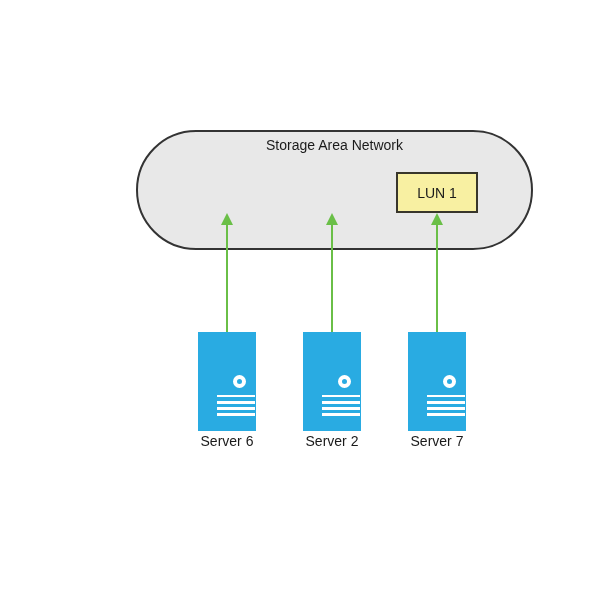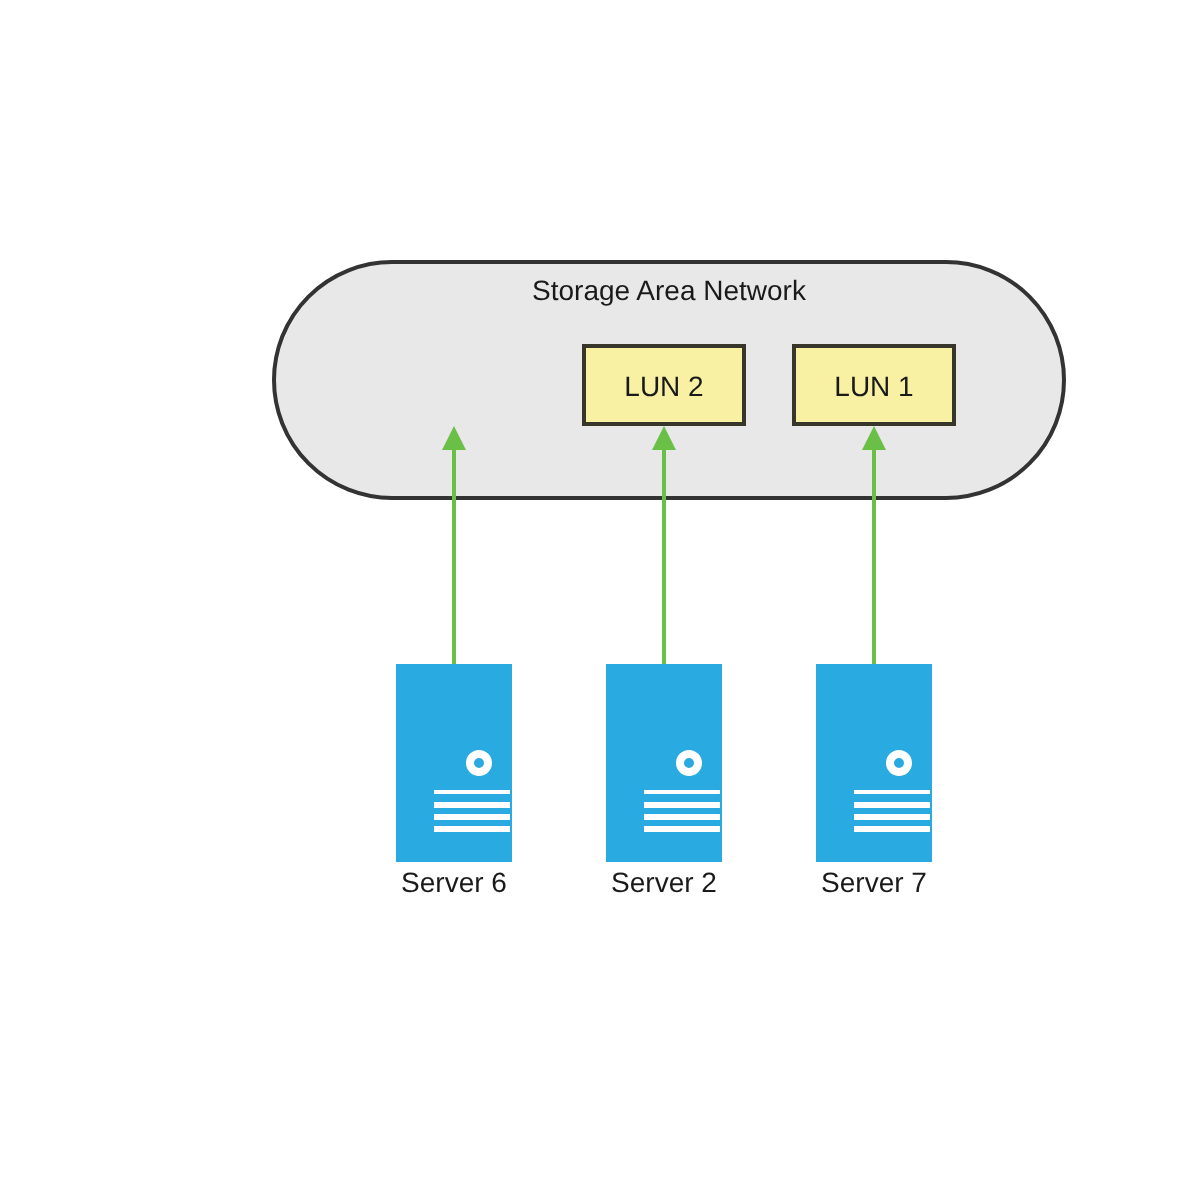--- a/index.html
+++ b/index.html
@@ -130,23 +130,20 @@
   .slabel3 { left: 360px; }
 </style>
 </head>
 <body>
 
 <div class="canvas">
 
   <div class="san"></div>
   <div class="san-title">Storage Area Network</div>
 
-  <div class="lun lun2">
-    <span>LUN 2</span>
-  </div>
   <div class="lun lun3">
     <span>LUN 1</span>
   </div>
 
   <div class="arrow arrow1">
     <div class="arrow-head"></div>
     <div class="arrow-line"></div>
   </div>
   <div class="arrow arrow2">
     <div class="arrow-head"></div>

